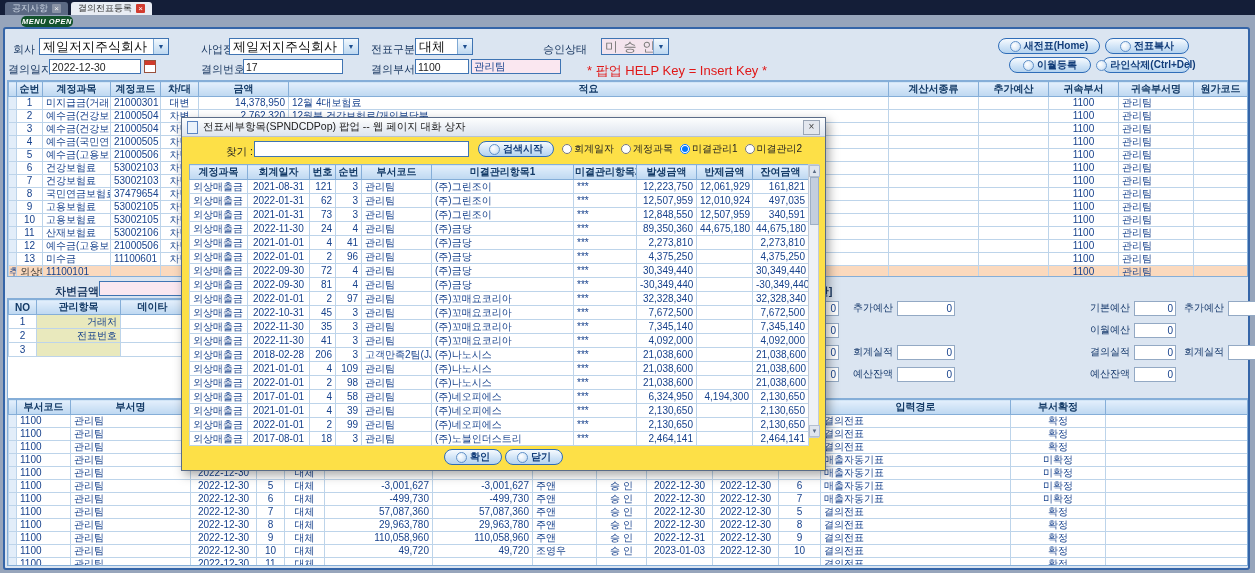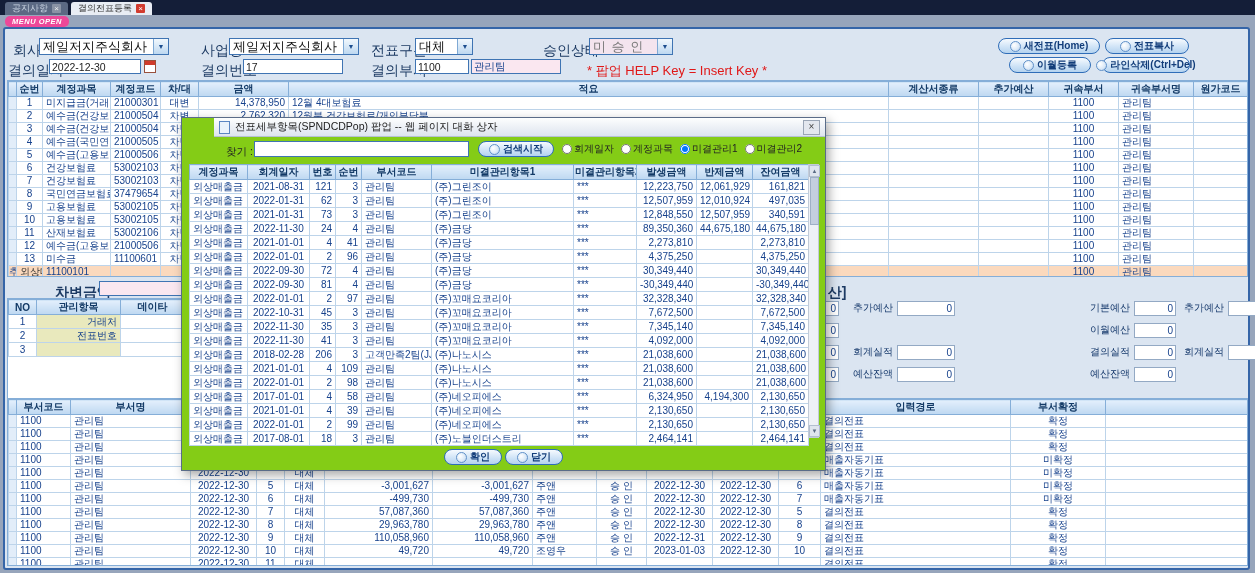--- a/index.html
+++ b/index.html
@@ -6,25 +6,25 @@
   #app{position:relative;width:1255px;height:573px;overflow:hidden;background:#97a5bb;}
 
   
   .tabbar{position:absolute;top:0;left:0;right:0;height:15px;background:#141e38;display:flex;align-items:flex-end;padding-left:5px;gap:3px;box-sizing:border-box;}
   .tab{height:13px;display:flex;align-items:center;gap:4px;padding:0 7px;font-size:9px;border-radius:3px 3px 0 0;cursor:pointer;white-space:nowrap;}
   .tab.inactive{background:#5b6983;color:#ccd5e3;}
   .tab.active{background:#e9edf4;color:#333;}
   .tabx{display:inline-block;width:9px;height:9px;font-size:8px;line-height:9px;text-align:center;border-radius:1px;}
   .tabx.gray{background:#8a93a5;color:#f0f0f0;}
   .tabx.red{background:#d23b2f;color:#fff;}
-  .menuopen{position:absolute;top:16px;left:5px;background:#ec4899;color:#fff;font-size:7.5px;font-weight:bold;font-style:italic;padding:1px 7px;border-radius:5px;letter-spacing:.5px;cursor:pointer;}
+  .menuopen{position:absolute;top:16px;left:21px;background:#14532d;color:#fff;font-size:7.5px;font-weight:bold;font-style:italic;padding:1px 1px;border-radius:5px;letter-spacing:.5px;cursor:pointer;}
 
   
   .frame{position:absolute;left:3px;top:27px;width:1247px;height:543px;background:#dbe5f1;border:2px solid #3565a8;border-radius:3px;box-sizing:border-box;}
-  .lbl{position:absolute;font-size:14px;color:#1c3a63;white-space:nowrap;}
+  .lbl{position:absolute;font-size:11px;color:#1c3a63;white-space:nowrap;}
   .bold{font-weight:bold;}
   .help{position:absolute;color:#e01818;font-weight:normal;font-size:13px;white-space:nowrap;}
   .inp{position:absolute;height:15px;border:1px solid #3f74b3;background:#fff;font-size:10.5px;color:#222;padding:0 2px;box-sizing:border-box;font-family:inherit;}
   .inp.pink{background:#fae7f0;color:#16418c;}
   .combo{position:absolute;height:17px;border:1px solid #3f74b3;background:#fff;display:flex;align-items:center;box-sizing:border-box;cursor:pointer;}
   .cval{flex:1;font-size:13px;color:#111;padding-left:3px;white-space:nowrap;overflow:hidden;}
   .cbtn{width:14px;align-self:stretch;background:linear-gradient(#f2f8fd,#bdd8f1);border-left:1px solid #7fa9d4;color:#1d4e8f;font-size:7px;display:flex;align-items:center;justify-content:center;}
   .combo.lav{background:#f4e4ee;}
   .combo.lav .cval{color:#777;letter-spacing:1px;}
   .cal{position:absolute;width:12px;height:13px;border:1px solid #99503c;background:#fff;box-sizing:border-box;cursor:pointer;}
@@ -52,21 +52,21 @@
   .botg td:nth-child(2),.botg td:nth-child(3),.botg td:nth-child(9),.botg td:nth-child(14){text-align:left;}
   .botg td:nth-child(7),.botg td:nth-child(8){text-align:right;}
 
   
   .bd-group{position:absolute;display:grid;column-gap:3px;row-gap:6px;grid-auto-rows:16px;align-items:center;}
   .bd-label{font-size:10px;color:#15386b;text-align:right;padding-right:1px;white-space:nowrap;overflow:hidden;}
   .bd-box{height:13px;border:1px solid #93a9c4;background:#fff;font-size:10px;color:#16418c;text-align:right;padding:0 2px;line-height:13px;box-sizing:content-box;overflow:hidden;}
   .bd-box.empty{visibility:hidden;}
 
   
-  .popup{position:absolute;left:181px;top:117px;width:645px;height:354px;background:#84cc16;border:1px solid #5a6c88;box-shadow:3px 4px 10px rgba(0,0,0,.35);z-index:20;box-sizing:border-box;padding-left:32px;}
+  .popup{position:absolute;left:181px;top:117px;width:645px;height:354px;background:#fde047;border:1px solid #5a6c88;box-shadow:3px 4px 10px rgba(0,0,0,.35);z-index:20;box-sizing:border-box;}
   .ptitle{height:19px;background:linear-gradient(#fdfefe,#dde4ee);border-bottom:1px solid #b6c2d2;display:flex;align-items:center;padding:0 5px;gap:5px;font-size:10.5px;color:#222;box-sizing:border-box;}
   .pttext{flex:1;white-space:nowrap;overflow:hidden;}
   .picon{width:9px;height:11px;border:1px solid #5b85c2;background:#eaf2fb;flex:0 0 auto;}
   .pclose{width:15px;height:13px;background:#e3e7ee;border:1px solid #9aa5b5;font-size:10px;line-height:11px;text-align:center;color:#444;cursor:pointer;flex:0 0 auto;}
   .plbl{position:absolute;font-size:10.5px;color:#222;white-space:nowrap;}
   .radios{position:absolute;display:flex;gap:7px;align-items:center;height:18px;}
   .radio{display:flex;align-items:center;gap:2px;font-size:10px;color:#222;cursor:pointer;white-space:nowrap;}
   .radio input{width:10px;height:10px;margin:0;}
   .pgridwrap{position:absolute;left:7px;top:46px;width:630px;height:281px;}
   .pg{width:619px;}
@@ -109,21 +109,21 @@
     <div class="combo" style="left:224px;top:9px;width:130px">
       <span class="cval">제일저지주식회사</span>
       <span class="cbtn">▼</span>
     </div>
     <span class="lbl" style="left:366px;top:13px">전표구분</span>
     <div class="combo" style="left:410px;top:9px;width:58px">
       <span class="cval">대체</span>
       <span class="cbtn">▼</span>
     </div>
     <span class="lbl" style="left:538px;top:13px">승인상태</span>
-    <div class="combo lav" style="left:584px;top:9px;width:84px">
+    <div class="combo lav" style="left:596px;top:9px;width:68px">
       <span class="cval">미 승 인</span>
       <span class="cbtn">▼</span>
     </div>
 
     <span class="lbl" style="left:3px;top:33px">결의일자</span>
     <input class="inp" style="left: 44px; top: 30px; width: 92px;" value="2022-12-30">
     <span class="cal" style="left:139px;top:31px"></span>
     <span class="lbl" style="left:196px;top:33px">결의번호</span>
     <input class="inp" style="left: 238px; top: 30px; width: 100px;" value="17">
     <span class="lbl" style="left:366px;top:33px">결의부서</span>

